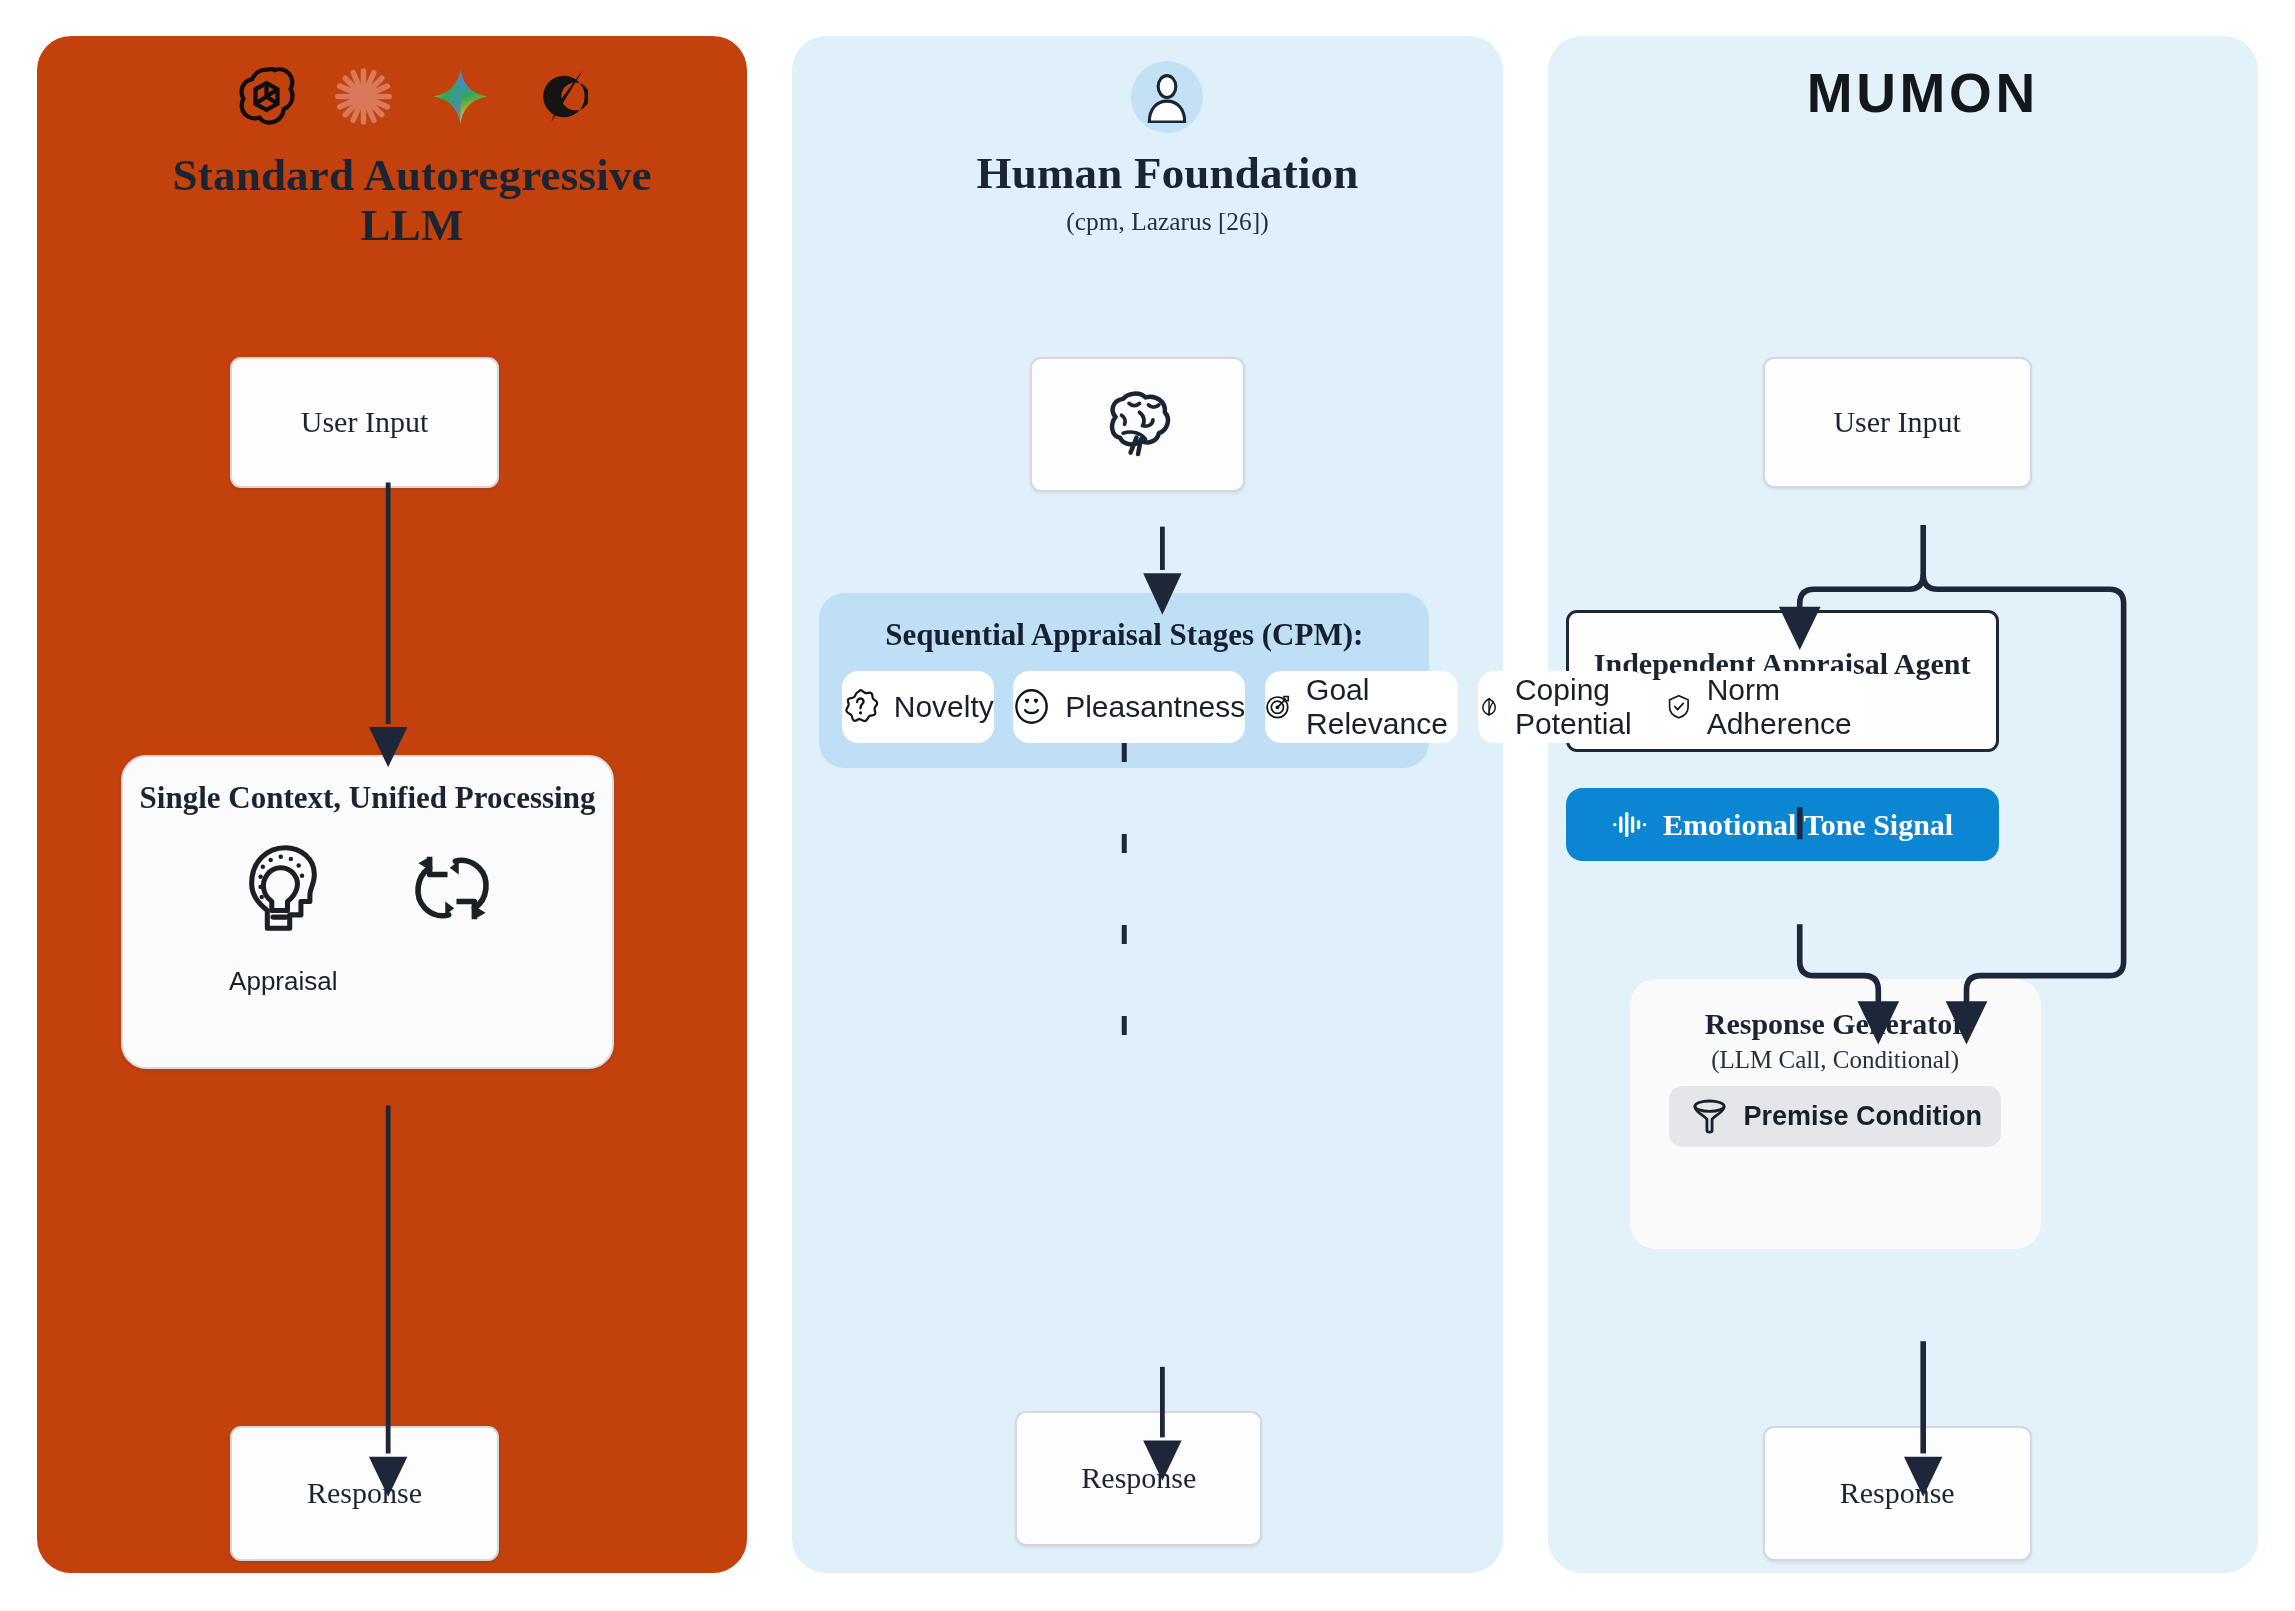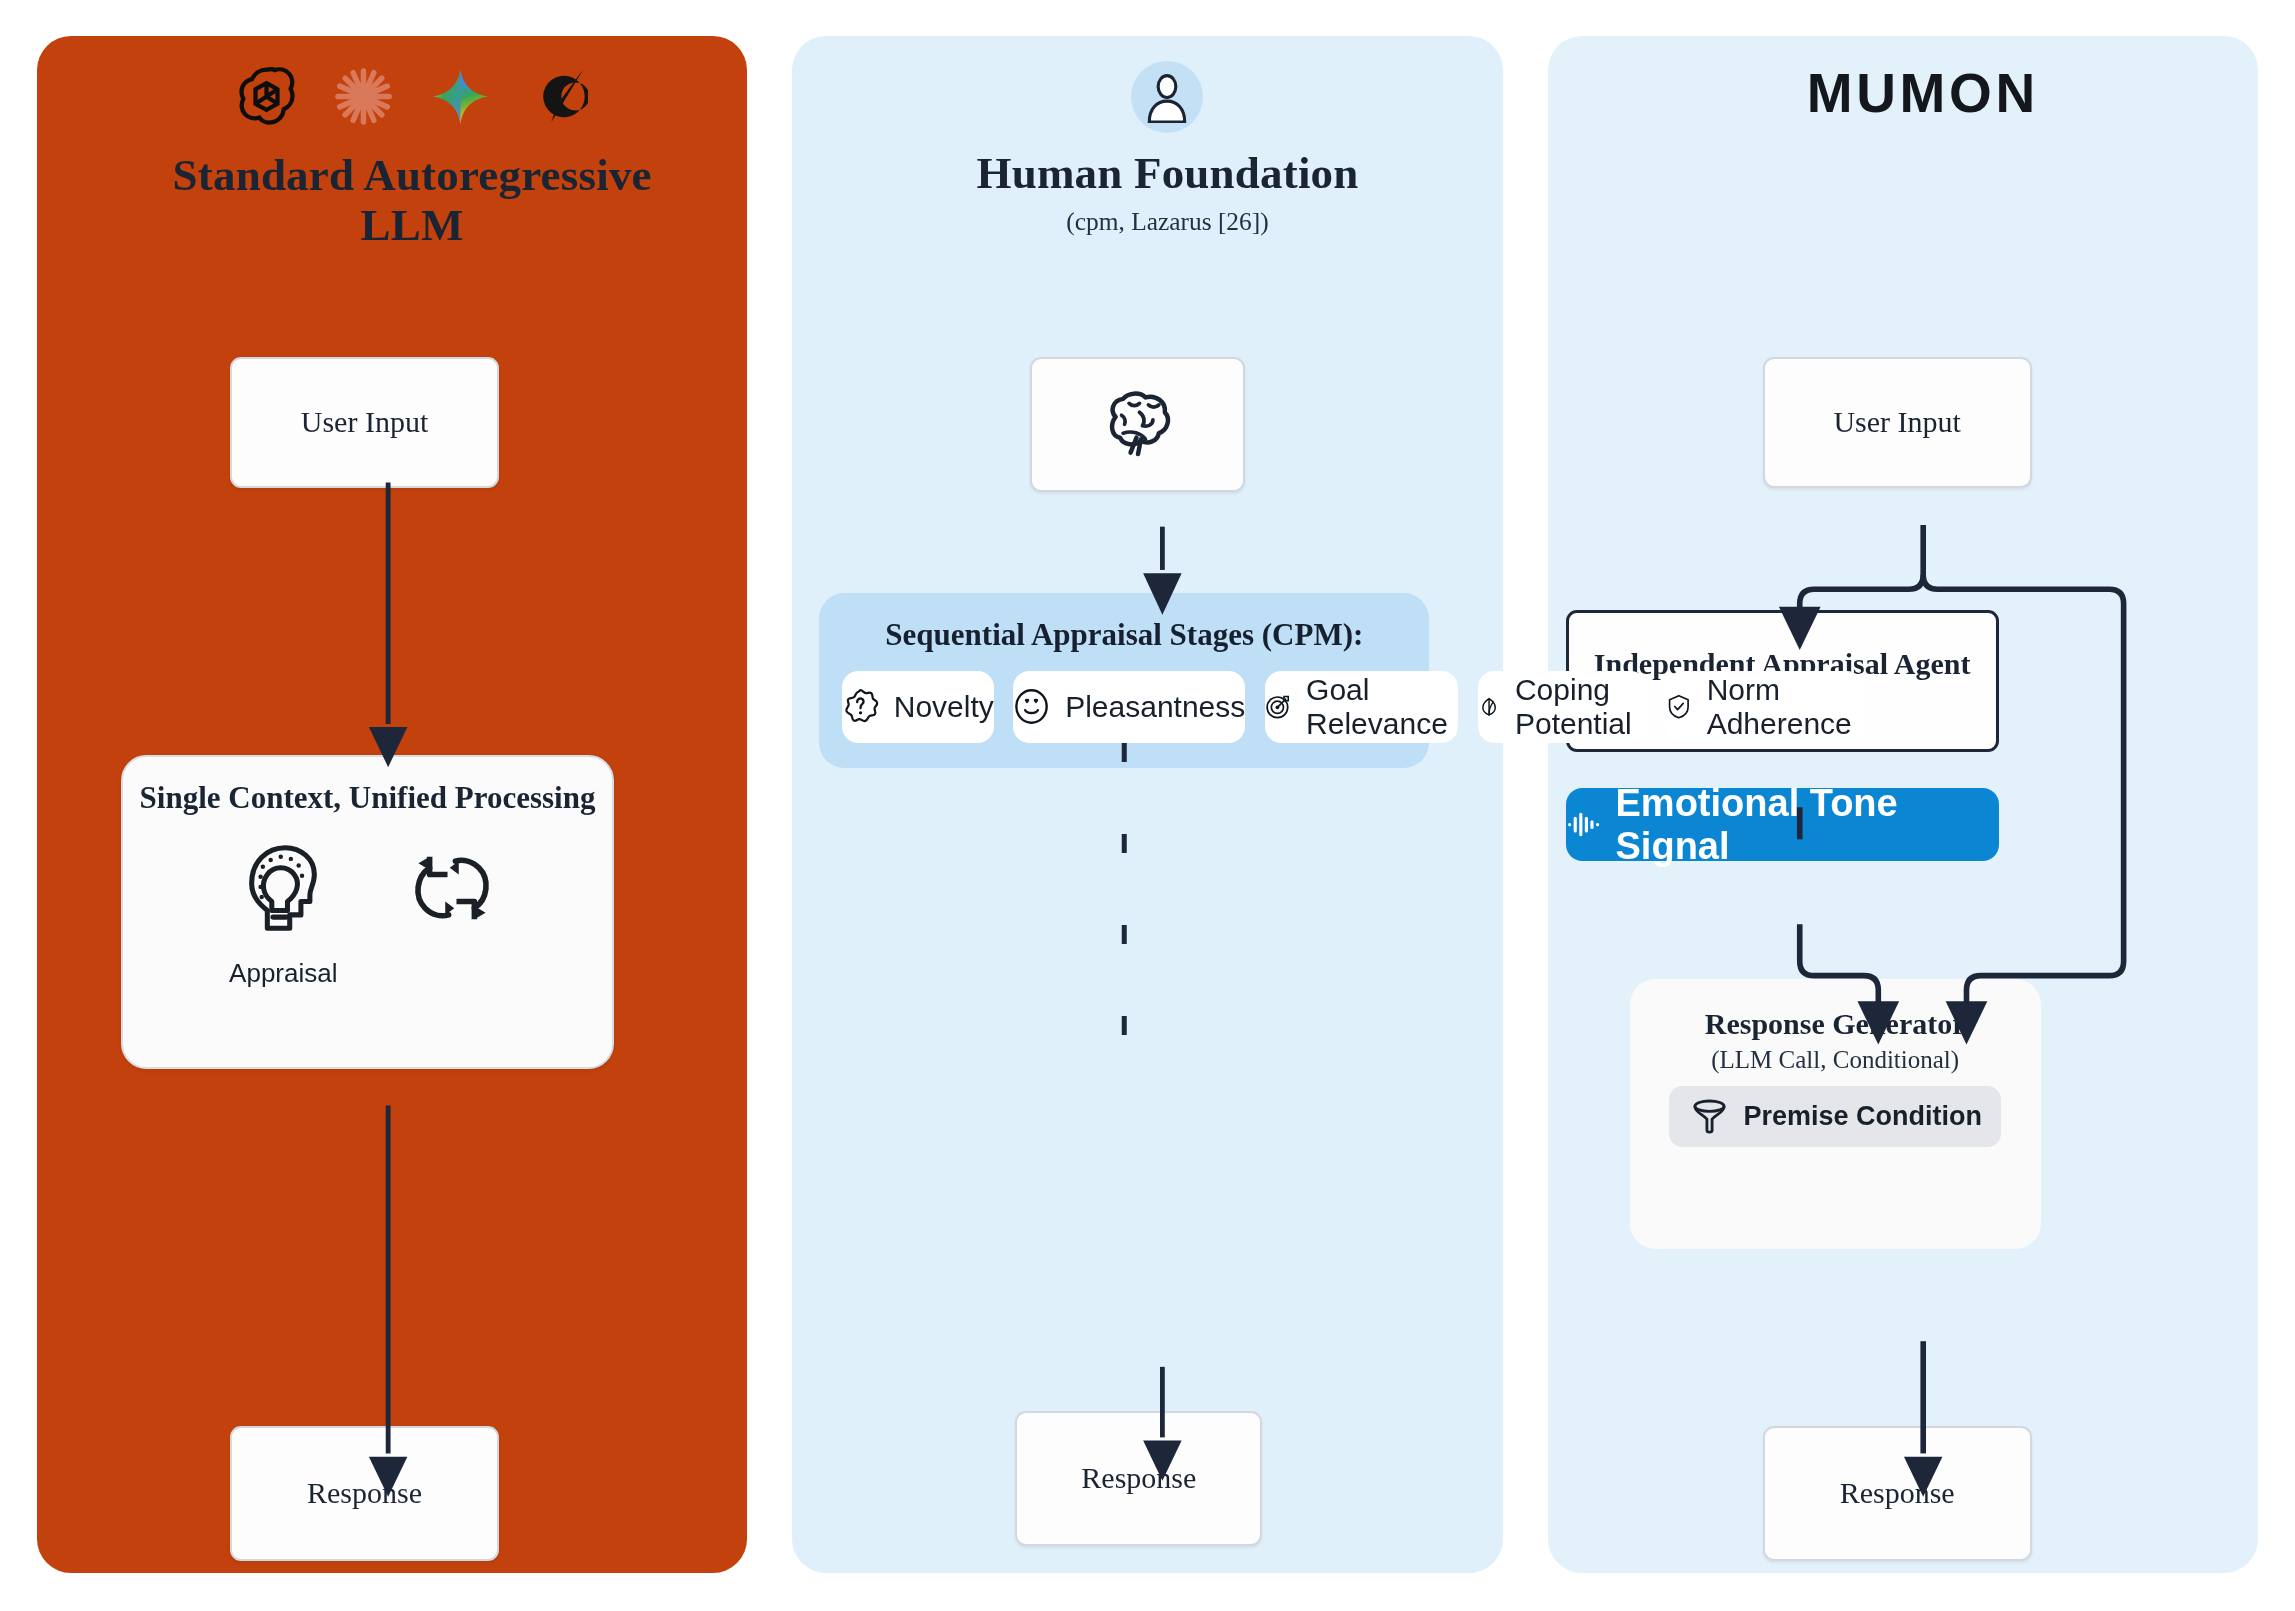--- a/index.html
+++ b/index.html
@@ -111,21 +111,21 @@
     font-weight: 700; font-size: 31px; line-height: 1.22;
     color: #1b2433; text-align: center; margin-top: 22.4px;
   }
   .proc-icons {
     display: flex; align-items: flex-start; justify-content: center;
     gap: 19.4px; margin-top: 15px; width: 100%;
   }
   .proc-cell { display: flex; flex-direction: column; align-items: center; width: 149px; }
   .proc-cell .cap {
     font-family: "Liberation Sans", sans-serif;
-    font-size: 26px; font-weight: 400; color: #17202c; margin-top: 14px;
+    font-size: 26px; font-weight: 400; color: #17202c; margin-top: 22px;
   }
   .proc-cell .cap.blank { visibility: hidden; }
 
   
   .cpm {
     position: absolute;
     background: #bfdff6;
     border-radius: 25.4px;
     padding: 19.4px 22.4px 25.4px 22.4px;
   }
@@ -155,22 +155,22 @@
   }
 
   
   .badge-blue {
     position: absolute;
     background: #0b86d3;
     border-radius: 16.4px;
     display: flex; align-items: center; justify-content: center; gap: 15px;
   }
   .badge-blue .b-label {
-    font-family: Liberation Sans, sans-serif;
-    font-weight: 700; font-size: 38px; color: #ffffff;
+    font-family: Liberation Serif, serif;
+    font-weight: 700; font-size: 30px; color: #ffffff;
   }
   .badge-grey {
     background: #e4e6e9;
     border-radius: 13.5px;
     display: inline-flex; align-items: center; justify-content: center; gap: 12px;
     padding: 9px 19.4px;
     margin-top: 12px;
   }
   .badge-grey .g-label {
     font-family: "Liberation Sans", sans-serif;

